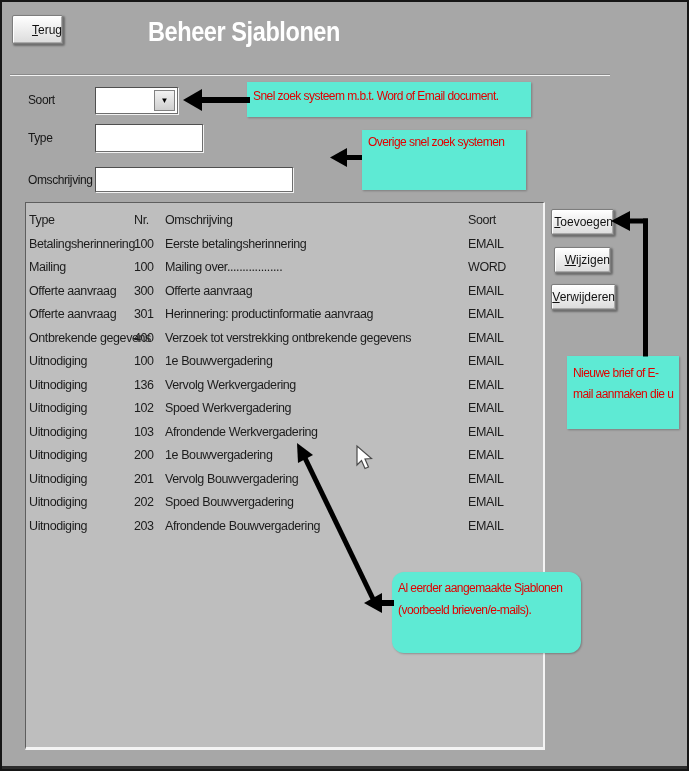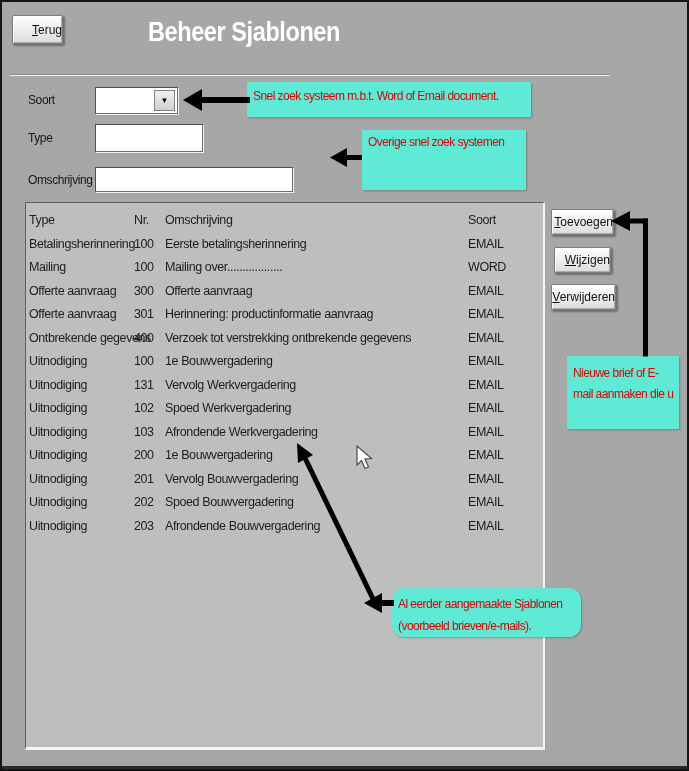--- a/index.html
+++ b/index.html
@@ -60,21 +60,21 @@
   .note{
     position:absolute;background:#5eead4;
     color:#e10000;font-weight:normal;font-size:12px;letter-spacing:-.55px;
     box-shadow:1px 1px 2px rgba(0,0,0,.25);
     z-index:10;
   }
   .note .nline{white-space:nowrap;}
   #note-soort{left:247px;top:82px;width:max-content;min-width:270px;height:23px;padding:7px 8px 5px 6px;}
   #note-filter{left:362px;top:130px;width:max-content;min-width:150px;height:40px;padding:5px 8px 15px 6px;}
   #note-add{left:567px;top:356px;width:max-content;min-width:100px;padding:7px 6px 24px 6px;line-height:21px;}
-  #note-list{left:392px;top:588px;width:max-content;min-width:176px;padding:5px 7px 0 6px;line-height:22px;border-radius:12px;}
+  #note-list{left:392px;top:572px;width:max-content;min-width:176px;padding:5px 7px 32px 6px;line-height:22px;border-radius:12px;}
   
   #listbox{
     position:absolute;left:25px;top:202px;width:520px;height:548px;
     background:#bebebe;
     border-top:1px solid #5e5e5e;border-left:1px solid #5e5e5e;
     border-right:2px solid #f4f4f4;border-bottom:3px solid #f4f4f4;
     box-sizing:border-box;
     padding-top:6px;
     font-size:12.5px;letter-spacing:-.4px;color:#1c1c1c;
     overflow:hidden;
@@ -168,21 +168,21 @@
           <span class="c c3">EMAIL</span>
         </div>
         <div class="lrow">
           <span class="c c0">Uitnodiging</span>
           <span class="c c1">100</span>
           <span class="c c2">1e Bouwvergadering</span>
           <span class="c c3">EMAIL</span>
         </div>
         <div class="lrow">
           <span class="c c0">Uitnodiging</span>
-          <span class="c c1">131</span>
+          <span class="c c1">136</span>
           <span class="c c2">Vervolg Werkvergadering</span>
           <span class="c c3">EMAIL</span>
         </div>
         <div class="lrow">
           <span class="c c0">Uitnodiging</span>
           <span class="c c1">102</span>
           <span class="c c2">Spoed Werkvergadering</span>
           <span class="c c3">EMAIL</span>
         </div>
         <div class="lrow">

